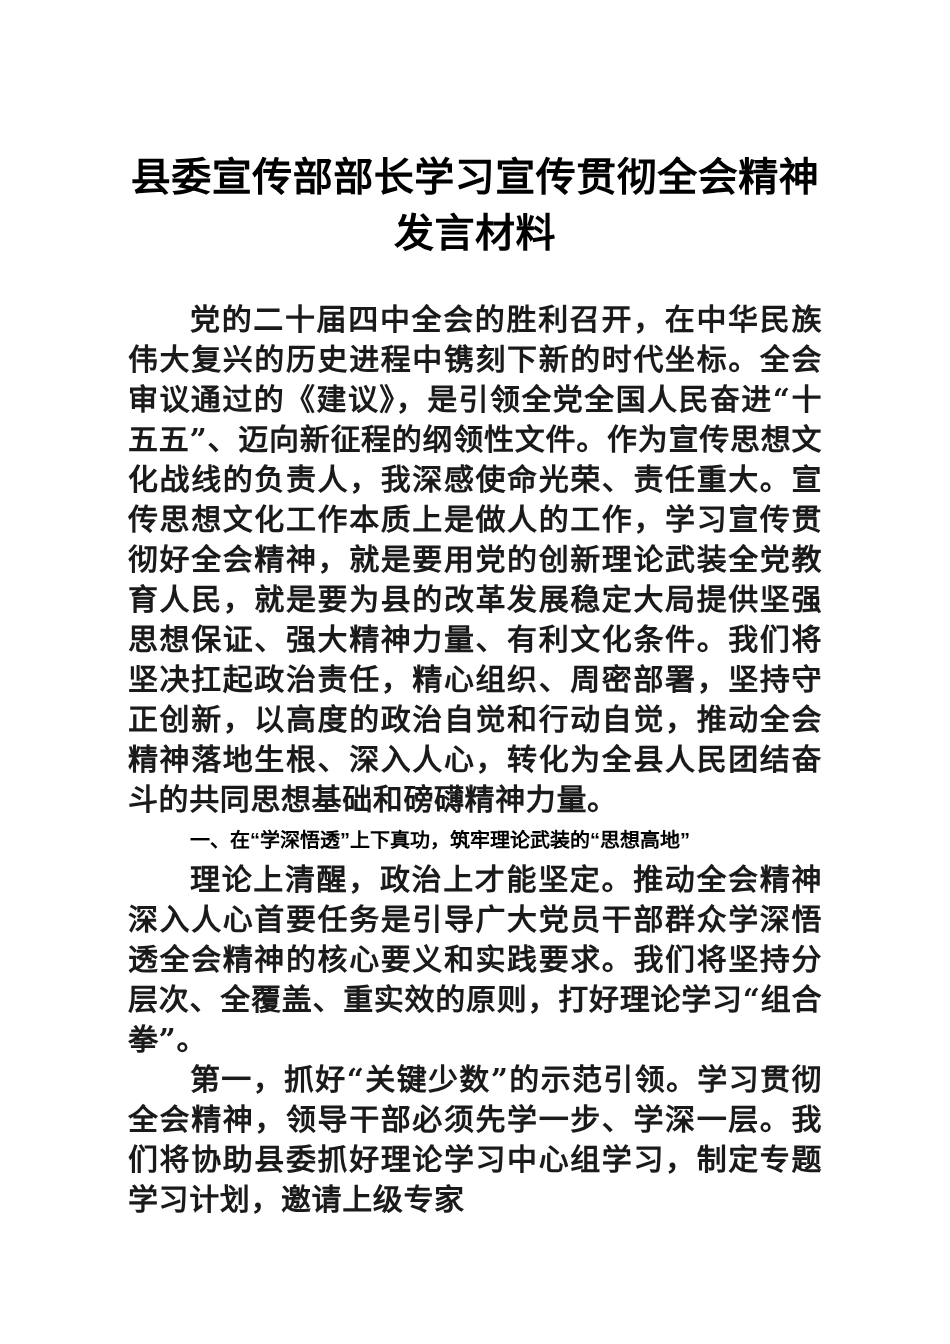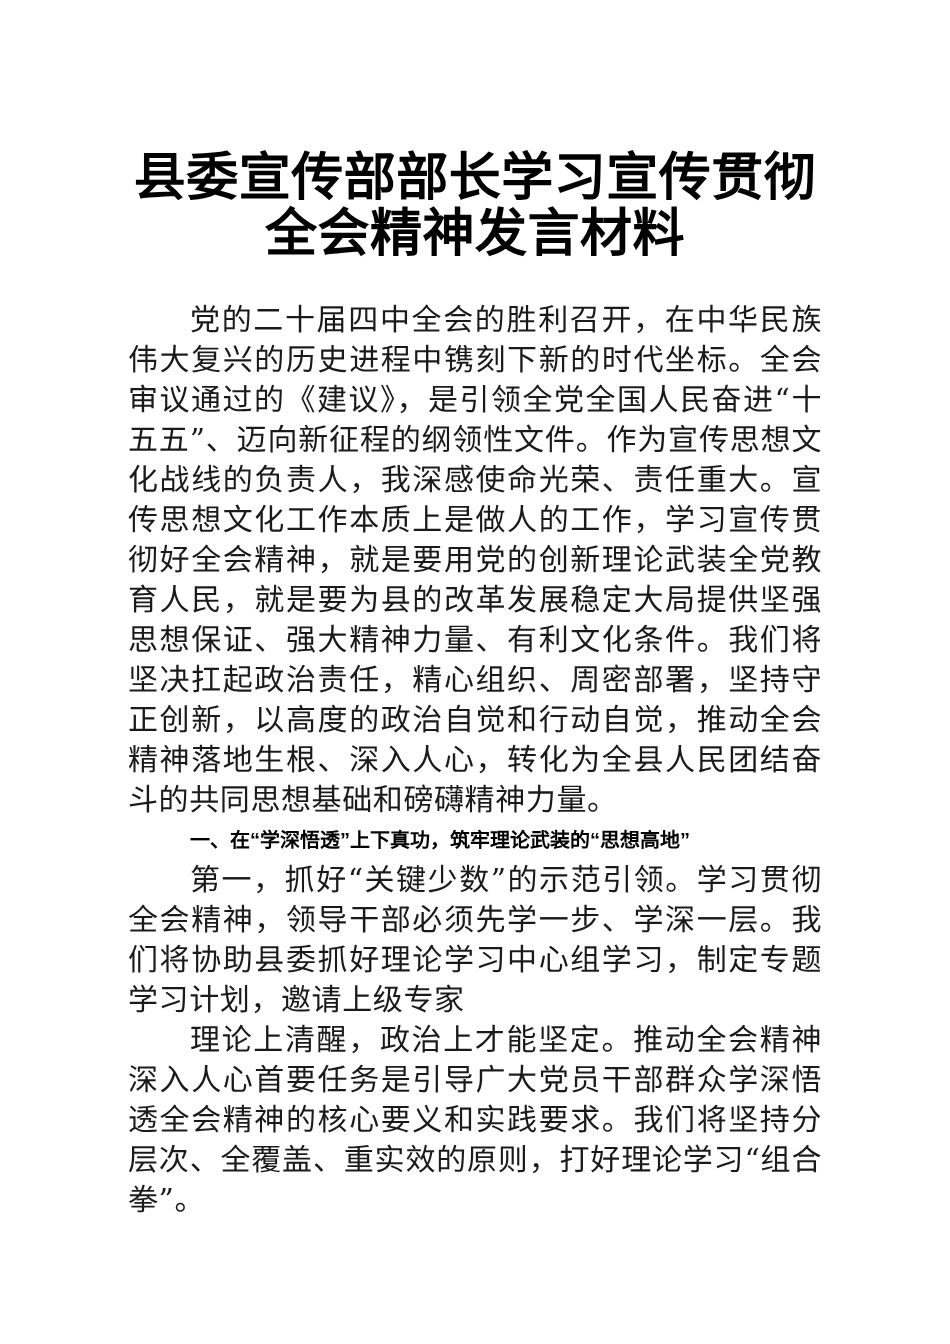--- a/index.html
+++ b/index.html
@@ -21,21 +21,21 @@
     position: absolute;
     left: 128px;
     top: 0;
     width: 694px;
   }
 
   
   .doc-title {
     font-family: "Liberation Serif", "DejaVu Serif", serif;
     font-weight: bold;
-    font-size: 52px;
+    font-size: 40px;
     line-height: 56px;
     text-align: center;
     color: #000000;
     letter-spacing: 0.5px;
     margin: 0;
     padding-top: 150px;
     word-break: break-all;
   }
 
   
@@ -49,21 +49,21 @@
     margin: 0;
     text-align: justify;
     text-justify: inter-character;
     word-break: break-all;
     letter-spacing: 0;
   }
 
   
   .body-para {
     font-family: "DejaVu Serif", "Liberation Serif", serif;
-    font-weight: normal;
+    font-weight: bold;
     font-size: 30px;
     line-height: 40px;
     color: #1a1a1a;
     text-indent: 62px;
     margin: 0;
     text-align: justify;
     text-justify: inter-character;
     word-break: break-all;
     letter-spacing: 0.6px;
   }
@@ -77,18 +77,18 @@
 
 <div class="page">
   <div class="doc-body">
 
     <h1 class="doc-title">县委宣传部部长学习宣传贯彻全会精神发言材料</h1>
 
     <p class="body-para gap-before-first-para">党的二十届四中全会的胜利召开，在中华民族伟大复兴的历史进程中镌刻下新的时代坐标。全会审议通过的《建议》，是引领全党全国人民奋进“十五五”、迈向新征程的纲领性文件。作为宣传思想文化战线的负责人，我深感使命光荣、责任重大。宣传思想文化工作本质上是做人的工作，学习宣传贯彻好全会精神，就是要用党的创新理论武装全党教育人民，就是要为县的改革发展稳定大局提供坚强思想保证、强大精神力量、有利文化条件。我们将坚决扛起政治责任，精心组织、周密部署，坚持守正创新，以高度的政治自觉和行动自觉，推动全会精神落地生根、深入人心，转化为全县人民团结奋斗的共同思想基础和磅礴精神力量。</p>
 
     <h2 class="section-heading">一、在“学深悟透”上下真功，筑牢理论武装的“思想高地”</h2>
 
+    <p class="body-para">理论上清醒，政治上才能坚定。推动全会精神深入人心首要任务是引导广大党员干部群众学深悟透全会精神的核心要义和实践要求。我们将坚持分层次、全覆盖、重实效的原则，打好理论学习“组合拳”。</p>
+
     <p class="body-para">第一，抓好“关键少数”的示范引领。学习贯彻全会精神，领导干部必须先学一步、学深一层。我们将协助县委抓好理论学习中心组学习，制定专题学习计划，邀请上级专家</p>
-
-    <p class="body-para">理论上清醒，政治上才能坚定。推动全会精神深入人心首要任务是引导广大党员干部群众学深悟透全会精神的核心要义和实践要求。我们将坚持分层次、全覆盖、重实效的原则，打好理论学习“组合拳”。</p>
 
   </div>
 </div>
 
 </body></html>

